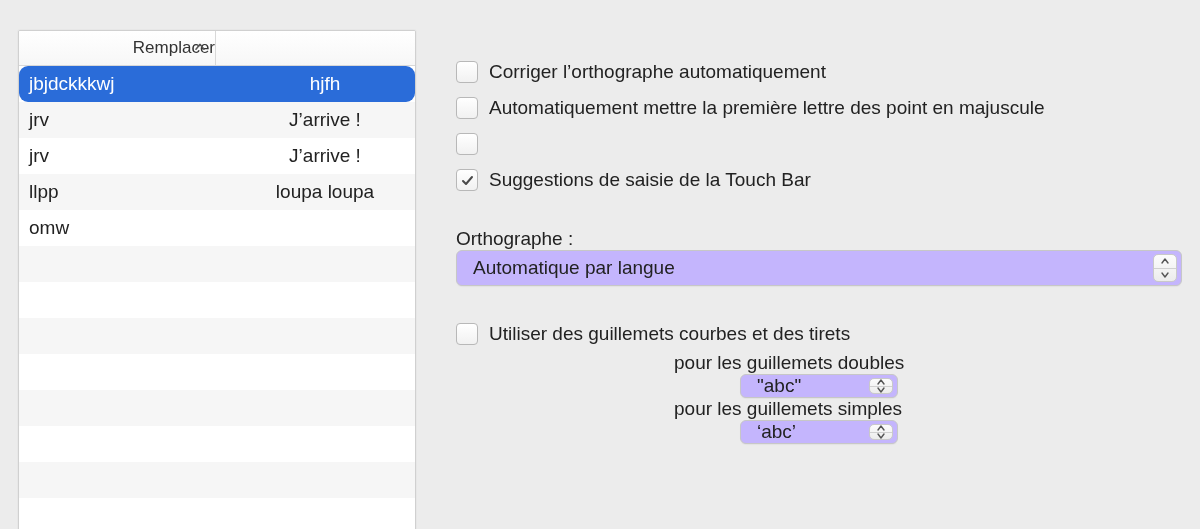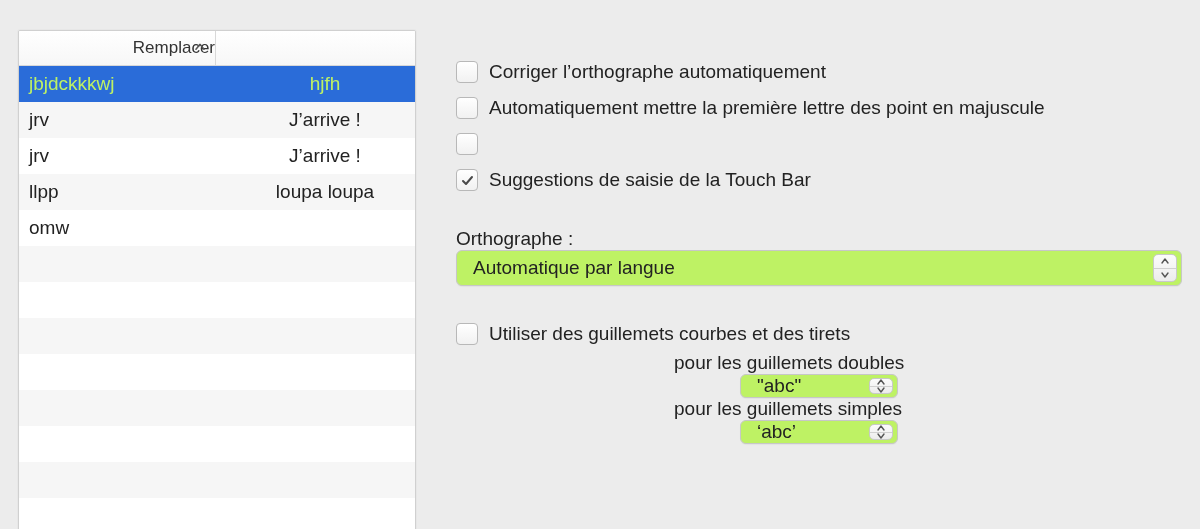--- a/index.html
+++ b/index.html
@@ -55,21 +55,22 @@
   .row {
     display: flex;
     height: 36px;
     align-items: center;
     font-size: 19px;
   }
   .row .cell1 { width: 196px; padding-left: 10px; }
   .row .cell2 { flex: 1; padding-left: 10px; text-align: center; }
   .row.selected {
     background: #2a6cd9;
-    color: #bef264;
+    color: #ffffff;
+    border-radius: 9px;
   }
   .row.empty { }
   .tbody .row:not(.selected):nth-child(even) { background: #f6f6f6; }
   .tbody .row:not(.selected):nth-child(odd)  { background: #ffffff; }
 
   
   .right {
     flex: 1;
     padding-left: 40px;
     padding-top: 24px;
@@ -105,21 +106,21 @@
 
   .gap { height: 30px; }
 
   .label-row {
     font-size: 19px;
     margin-bottom: 0;
   }
 
   .select-wide, .select-small {
     height: 34px;
-    background: #bef264;
+    background: #c4b5fd;
     border: 1px solid #c7c7c7;
     border-radius: 6px;
     display: flex;
     align-items: center;
     position: relative;
     font-size: 19px;
     box-shadow: 0 1px 1px rgba(0,0,0,0.04);
   }
   .select-wide { width: 708px; padding-left: 16px; }
   .select-small { width: 140px; padding-left: 16px; }

